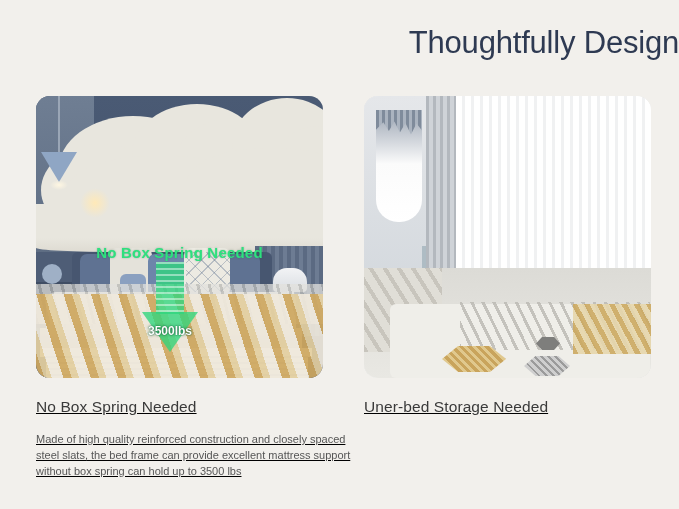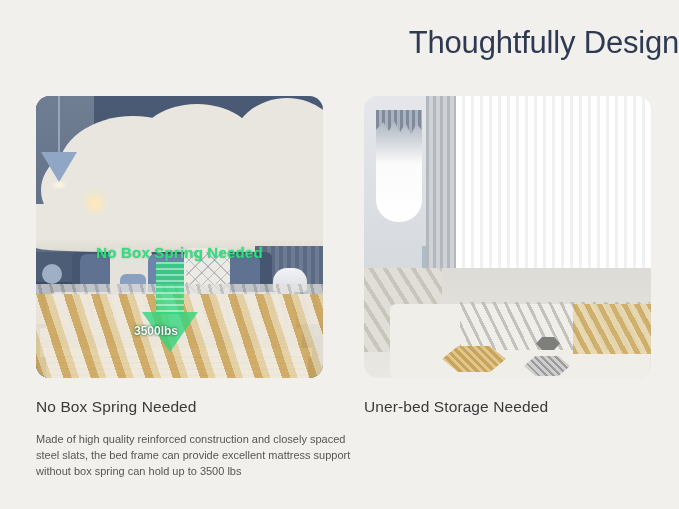--- a/index.html
+++ b/index.html
@@ -26,20 +26,21 @@
     letter-spacing: -0.2px;
     color: #2e3a52;
     font-weight: 400;
   }
 
   
   .card {
     position: absolute;
     top: 96px;
     width: 329px;
+    text-decoration: underline;
   }
   .card-left  { left: 36px; }
   .card-right { left: 364px; }
 
   .photo {
     position: relative;
     width: 287px;
     height: 282px;
     border-radius: 14px;
     overflow: hidden;
@@ -211,20 +212,21 @@
   }
   .arrow-head {
     position: absolute; left: 2px; top: 50px;
     width: 0; height: 0;
     border-left: 28px solid transparent;
     border-right: 28px solid transparent;
     border-top: 40px solid rgba(48,214,126,.78);
   }
   .arrow-label {
     position: absolute; left: -6px; top: 62px; width: 72px;
+    text-align: center;
     font-size: 12px;
     font-weight: 700;
     color: #ffffff;
     text-shadow: 0 0 3px rgba(0,90,45,.9), 0 0 1px #0a5c33;
   }
 
   
   .rp-bg { position: absolute; inset: 0; background: #f6f6f6; }
   .rp-wall-left {
     position: absolute; left: 0; top: 0; width: 66px; height: 200px;

